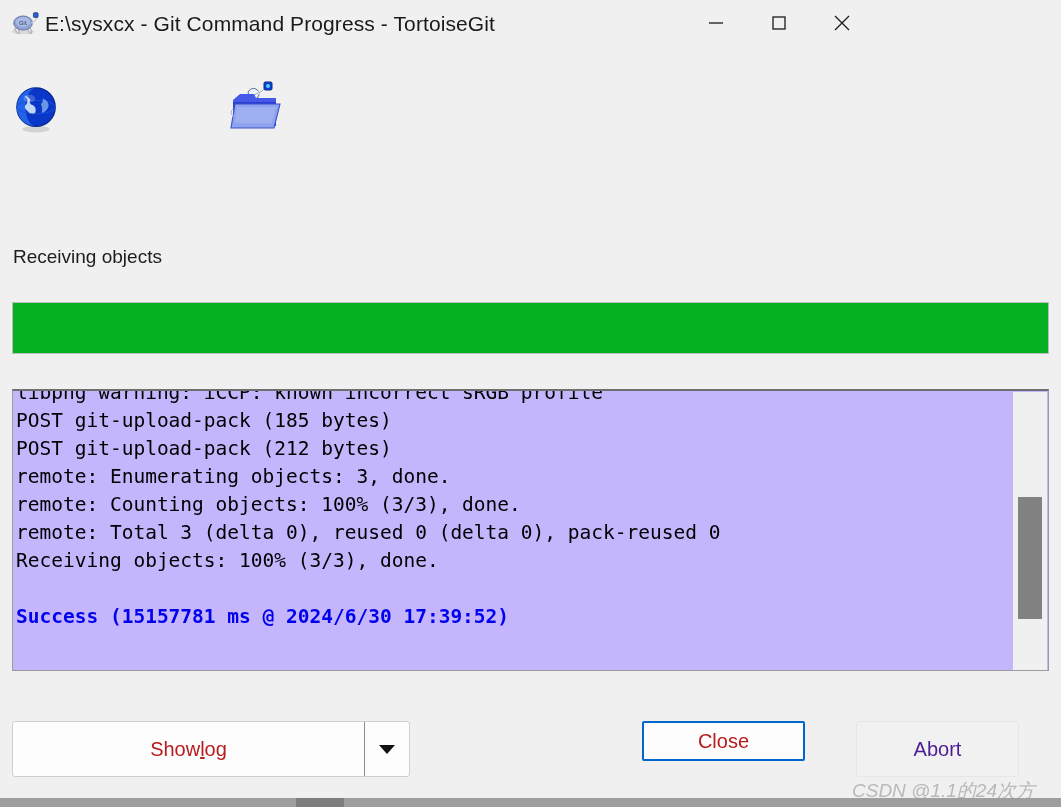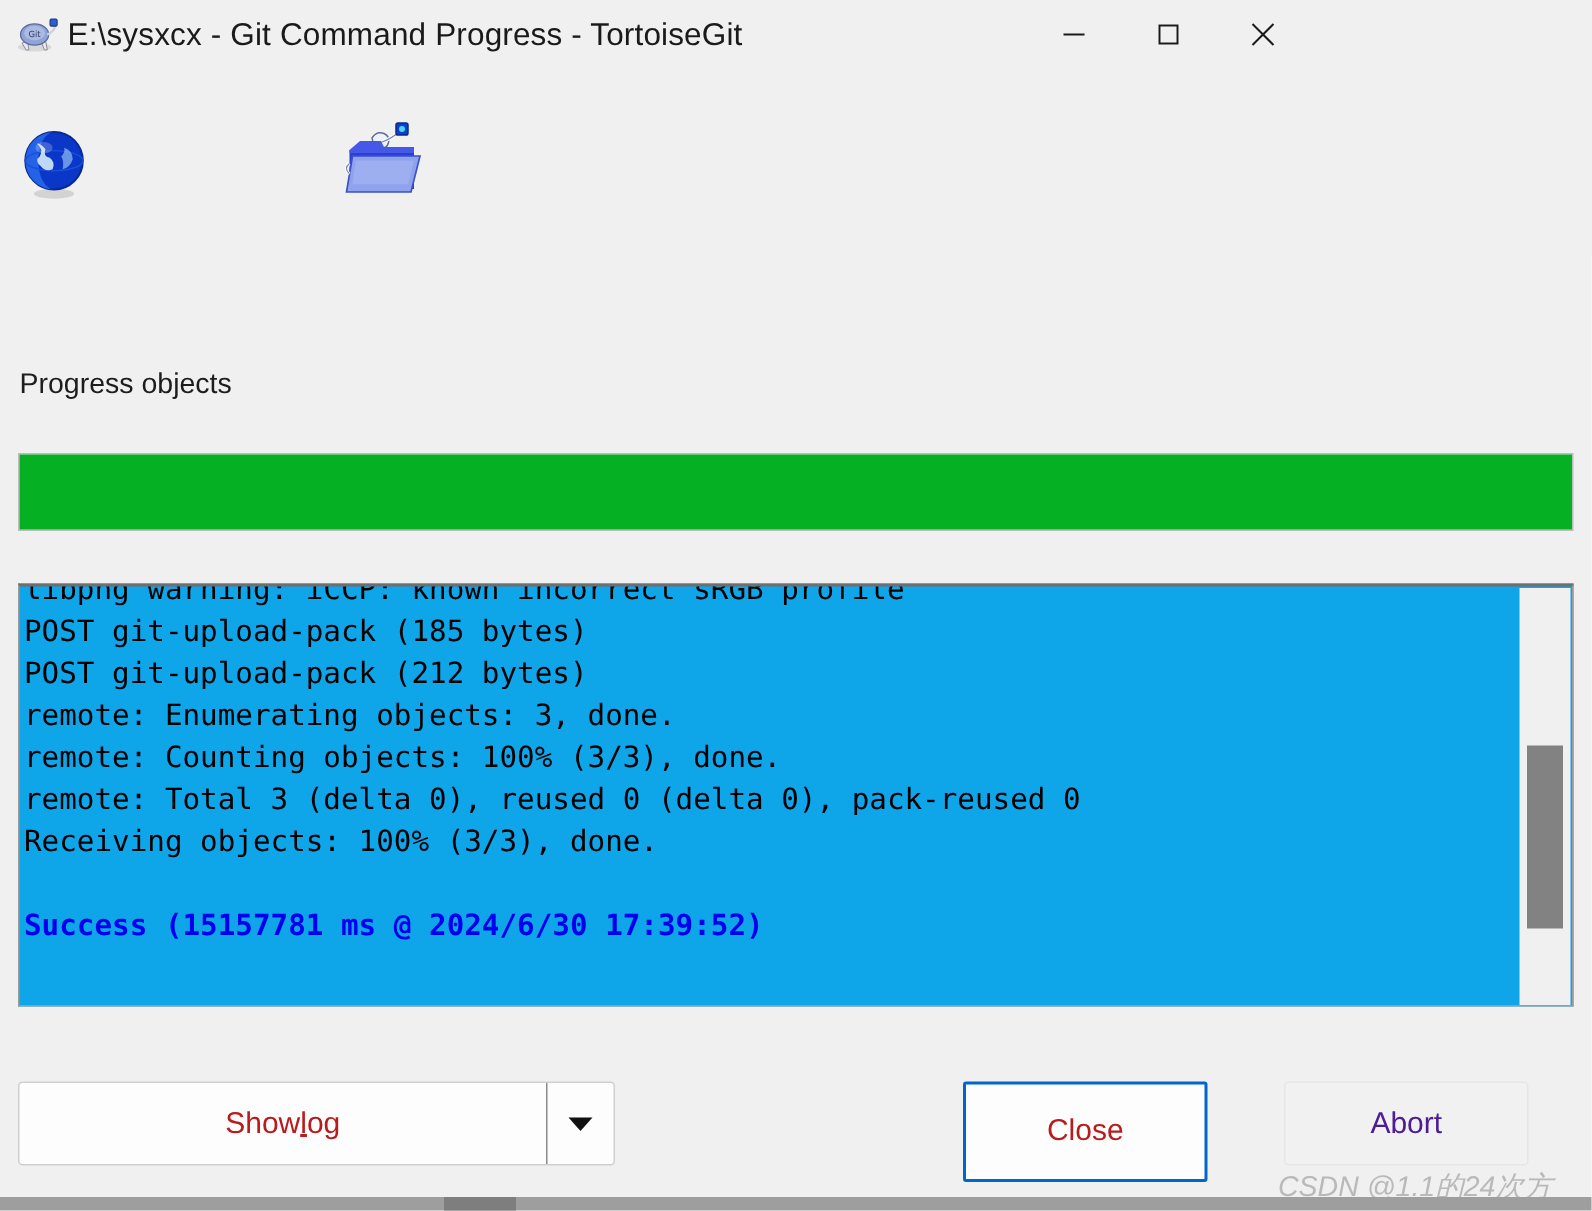--- a/index.html
+++ b/index.html
@@ -115,21 +115,21 @@
   
   .log-panel {
     position: absolute;
     left: 12px;
     top: 389px;
     width: 1037px;
     height: 282px;
     box-sizing: border-box;
     border: 1px solid #9b9b9b;
     border-top: 2px solid #6f6f6f;
-    background: #0ea5e9;
+    background: #c4b5fd;
     overflow: hidden;
   }
   .log-text {
     position: absolute;
     left: 3px;
     top: -12px;
     width: 990px;
     font-family: "DejaVu Sans Mono", monospace;
     font-size: 19.5px;
     line-height: 28px;
@@ -193,21 +193,21 @@
     width: 44px;
     height: 100%;
     display: flex;
     align-items: center;
     justify-content: center;
   }
   .btn-close {
     left: 642px;
     top: 721px;
     width: 163px;
-    height: 67px;
+    height: 40px;
     border: 2px solid #0066cc;
     border-radius: 2px;
     background: #fdfdfd;
   }
   .btn-abort {
     left: 856px;
     top: 721px;
     width: 163px;
     height: 56px;
     background: #f1f1f1;
@@ -303,21 +303,21 @@
       <path d="M5 22 L5 48 L48 48 L48 22 Z" fill="#2b3fd6"></path>
       <path d="M5 22 L12 16 L26 16 L28 20 L48 20 L48 24 L5 24 Z" fill="#4558e8"></path>
       <path d="M7 26 L52 26 L46 50 L3 50 Z" fill="#8fa2ee"></path>
       <path d="M7 26 L52 26 L46 50 L3 50 Z" fill="none" stroke="#3c50c8" stroke-width="1.1"></path>
       <path d="M9 29 L48 29 L44 45 L7 45 Z" fill="#a9b9f3" opacity="0.55"></path>
       <path d="M5 31 q-4 3 0 7" stroke="#ffffff" stroke-width="2" fill="none"></path>
       <path d="M5 31 q-4 3 0 7" stroke="#7a88ad" stroke-width="0.8" fill="none"></path>
     </svg>
   </div>
 
-  <div class="status-label">Progress objects</div>
+  <div class="status-label">Receiving objects</div>
 
   <div class="progress-outer">
     <div class="progress-fill" id="progress-fill" style="width: 100%; background: rgb(6, 176, 35);"></div>
   </div>
 
   <div class="log-panel">
     <div class="log-text" id="log-text"><div class="log-line">libpng warning: iCCP: known incorrect sRGB profile</div><div class="log-line">POST git-upload-pack (185 bytes)</div><div class="log-line">POST git-upload-pack (212 bytes)</div><div class="log-line">remote: Enumerating objects: 3, done.</div><div class="log-line">remote: Counting objects: 100% (3/3), done.</div><div class="log-line">remote: Total 3 (delta 0), reused 0 (delta 0), pack-reused 0</div><div class="log-line">Receiving objects: 100% (3/3), done.</div><div class="log-line">&nbsp;</div><div class="log-line success" style="color: rgb(0, 0, 238);">Success (15157781 ms @ 2024/6/30 17:39:52)</div></div>
     <div class="log-scroll-track" style="background: rgb(240, 240, 240);">
       <div class="log-scroll-thumb" style="background: rgb(130, 130, 130);"></div>
     </div>

